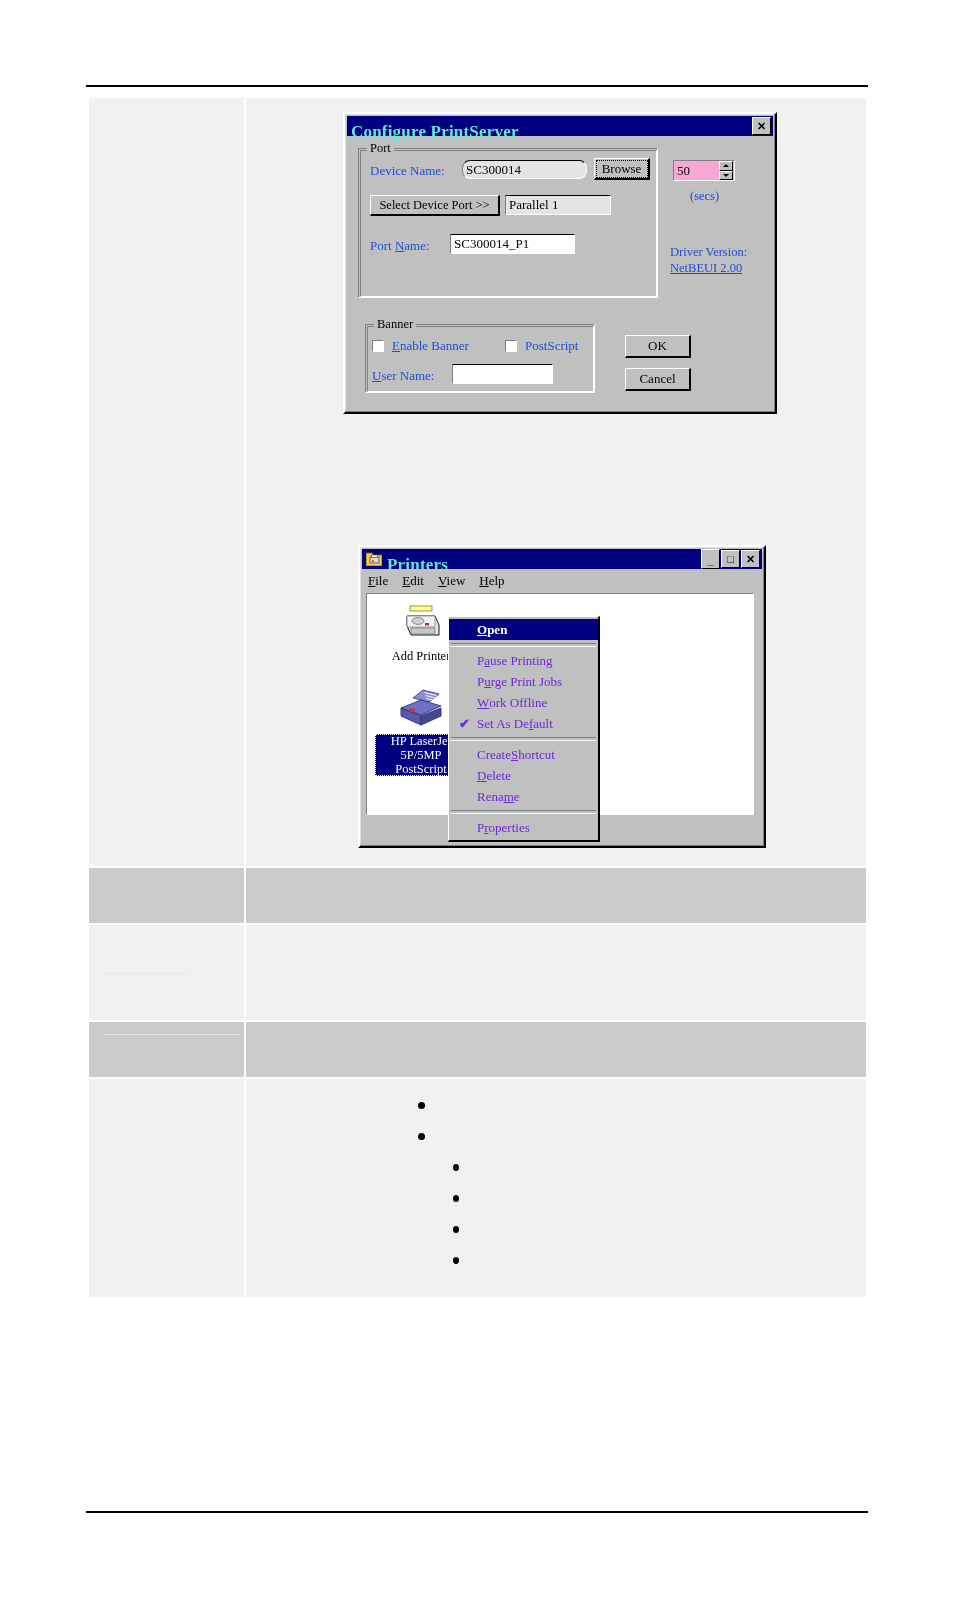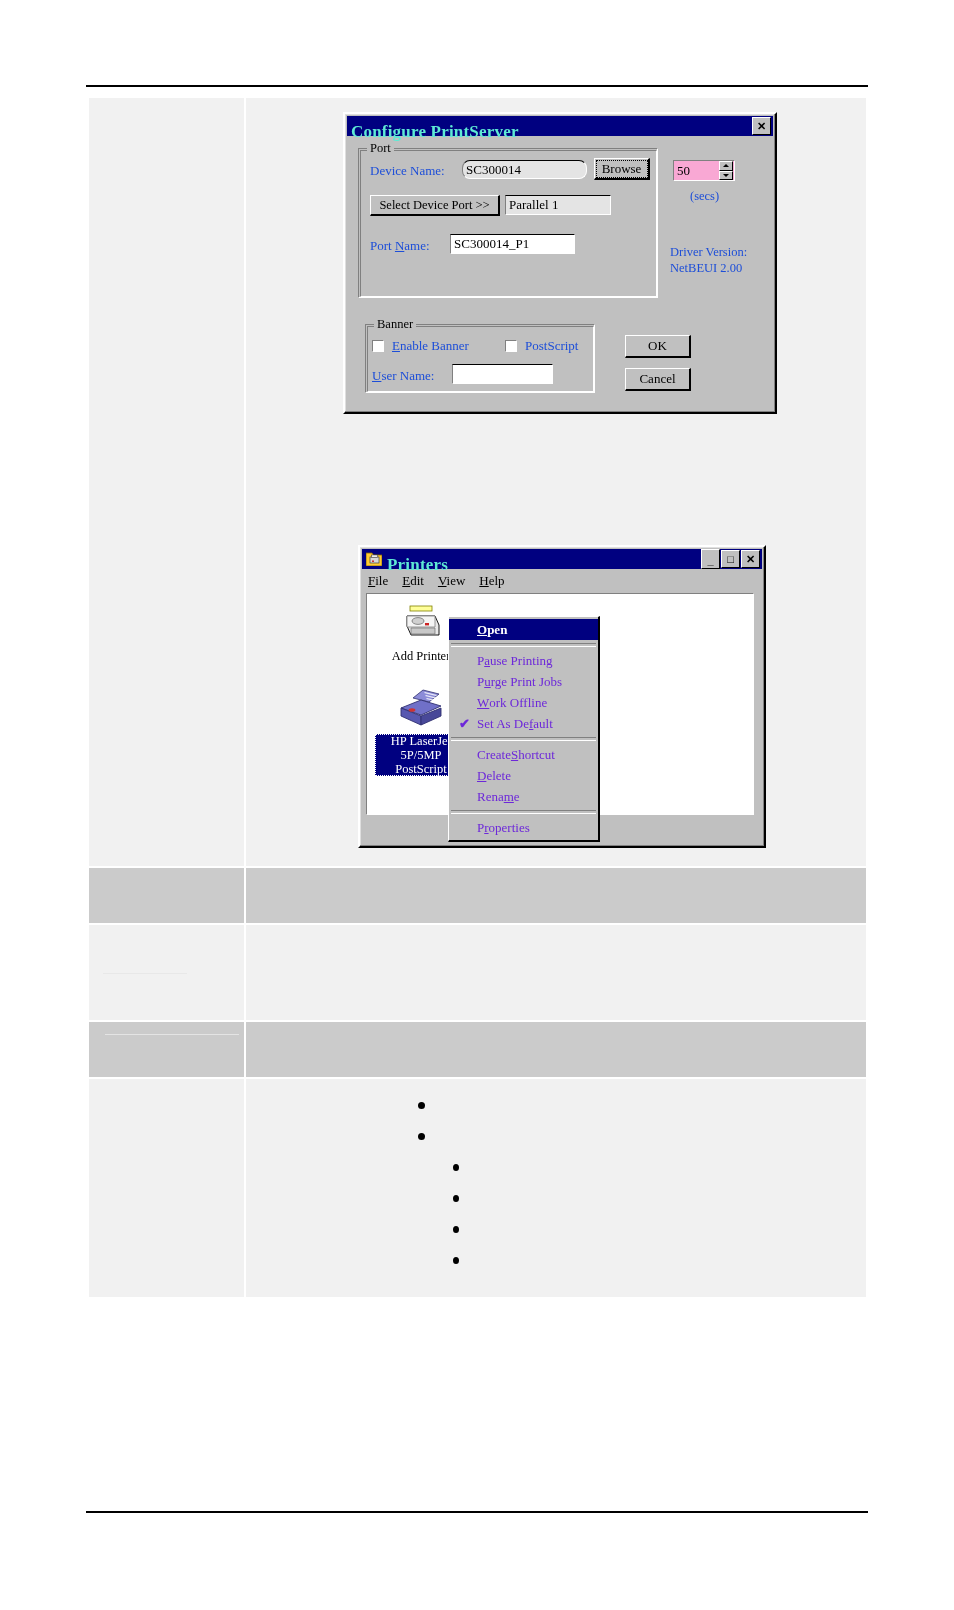--- a/index.html
+++ b/index.html
@@ -485,21 +485,21 @@
           <span class="tri-up"></span>
         </span>
       <span class="spin-b">
           <span class="tri-dn"></span>
         </span>
     </span>
   </div>
   <span class="lbl" style="left:345px; top:75px; font-size:12.5px;">(secs)</span>
 
   <span class="lbl" style="left:325px; top:131px; font-size:12.5px;">Driver Version:</span>
-  <span class="lbl" style="left:325px; top:147px; font-size:12.5px;">NetBEUI  2.00</span>
+  <span class="lbl" style="left:325px; top:147px; font-size:12.5px;text-decoration:underline;">NetBEUI  2.00</span>
 
   <div class="group" style="left:20px; top:210px; width:228px; height:67px;">
     <span class="group-label">Banner</span>
   </div>
 
   <span class="chk" style="left:27px; top:226px;"></span>
   <span class="lbl" style="left:47px; top:224px;"><u>E</u>nable Banner</span>
 
   <span class="chk" style="left:160px; top:226px;"></span>
   <span class="lbl" style="left:180px; top:224px;">PostScript</span>

